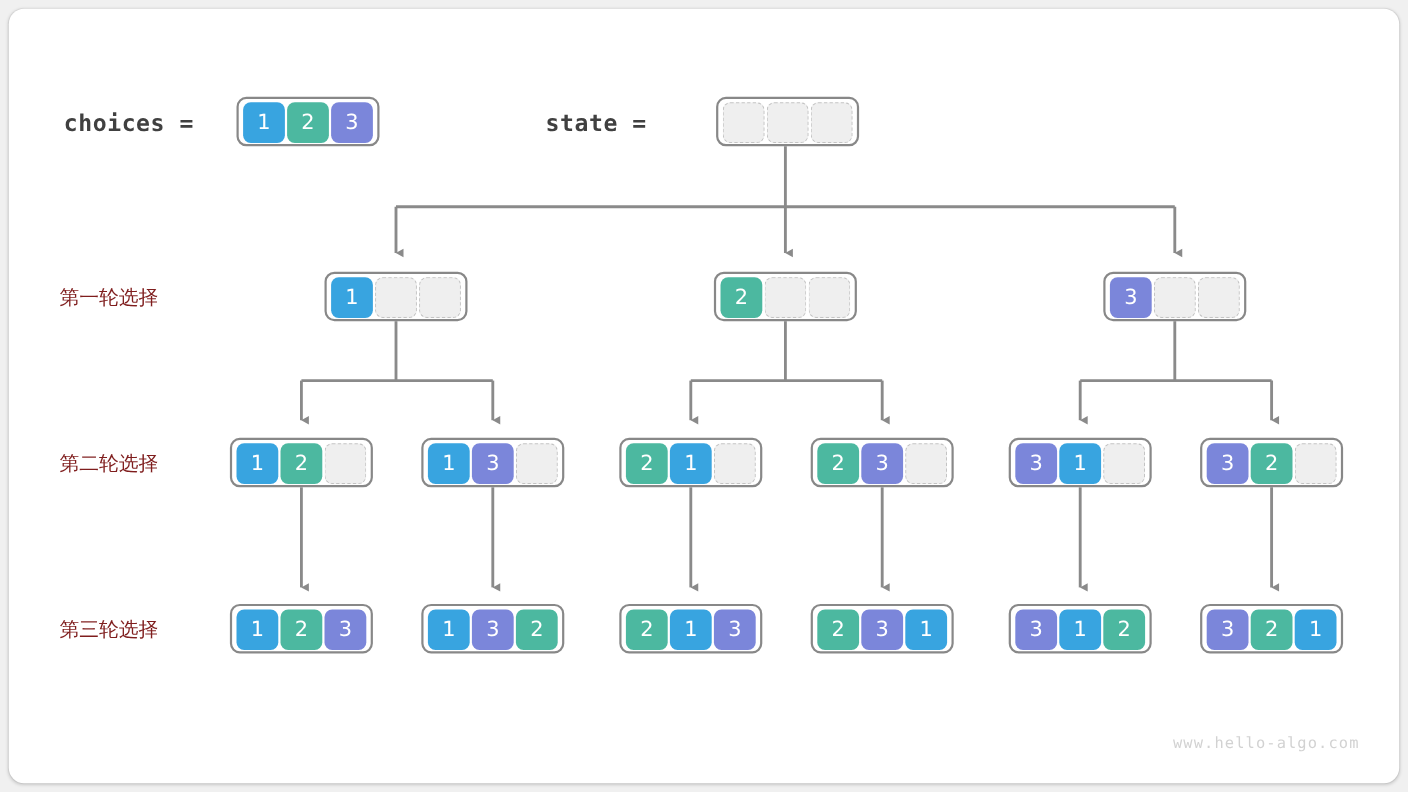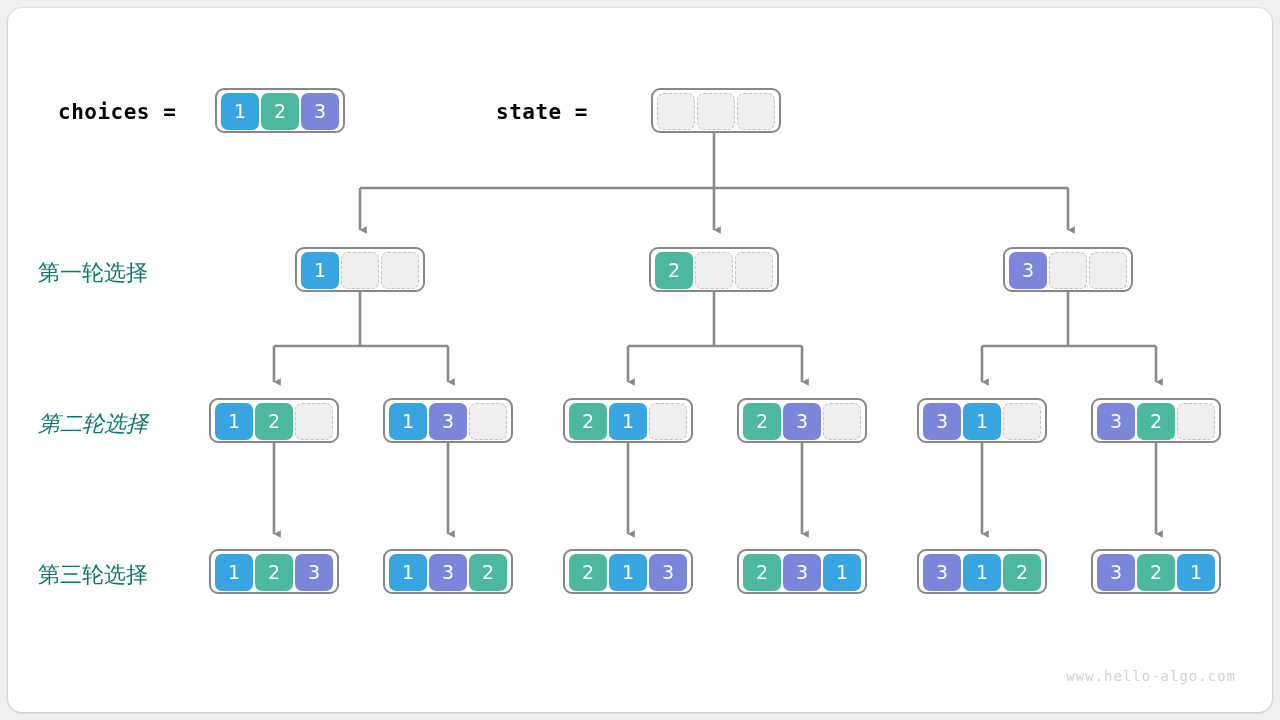--- a/index.html
+++ b/index.html
@@ -12,27 +12,27 @@
     position:absolute;left:8px;top:8px;width:1264px;height:704px;
     background:#ffffff;border-radius:14px;
     box-shadow:0 1px 3px rgba(0,0,0,0.16),0 0 0 1px rgba(0,0,0,0.045);
   }
   #stage{position:absolute;left:0;top:0;width:1264px;height:704px;}
   svg.links{position:absolute;left:0;top:0;width:1264px;height:704px;pointer-events:none;}
 
   .mono-label{
     position:absolute;
     font-family:"DejaVu Sans Mono","Liberation Mono",monospace;
-    font-weight:700;font-size:21px;color:#000000;
+    font-weight:700;font-size:21px;color:#404040;
     white-space:nowrap;letter-spacing:0.5px;
   }
   .row-label{
     position:absolute;
     font-family:"DejaVu Sans","Liberation Sans",sans-serif;
-    font-size:22px;color:#0f766e;white-space:nowrap;
+    font-size:18px;color:#7f1d1d;white-space:nowrap;margin-left:16px;
   }
   .watermark{
     position:absolute;right:36px;bottom:28px;
     font-family:"DejaVu Sans Mono","Liberation Mono",monospace;
     font-size:14px;color:#d2d2d2;letter-spacing:1px;white-space:nowrap;
   }
 
   
   .arr{
     position:absolute;
@@ -102,21 +102,21 @@
         <path d="M974,435 L974,526" marker-end="url(#ah)"></path>
         <path d="M1148,435 L1148,526" marker-end="url(#ah)"></path>
       </g>
     </svg>
 
     <div class="mono-label" style="left:50px;top:92px;">choices  =</div>
 
     <div class="mono-label" style="left:488px;top:92px;">state  =</div>
 
     <div class="row-label" style="left:30px;top:250px;">第一轮选择</div>
-    <div class="row-label" style="left:30px;top:401px;font-style:italic;">第二轮选择</div>
+    <div class="row-label" style="left:30px;top:401px;">第二轮选择</div>
     <div class="row-label" style="left:30px;top:552px;text-align:center;">第三轮选择</div>
 
     <div class="arr" style="left:207px;top:80px;">
         <div class="cell" style="background: rgb(56, 164, 224);">1</div>
         <div class="cell" style="background: rgb(76, 184, 160);">2</div>
         <div class="cell" style="background: rgb(123, 134, 218);">3</div>
       </div>
 
     <div class="arr" style="left:643px;top:80px;">
         <div class="cell empty"></div>

